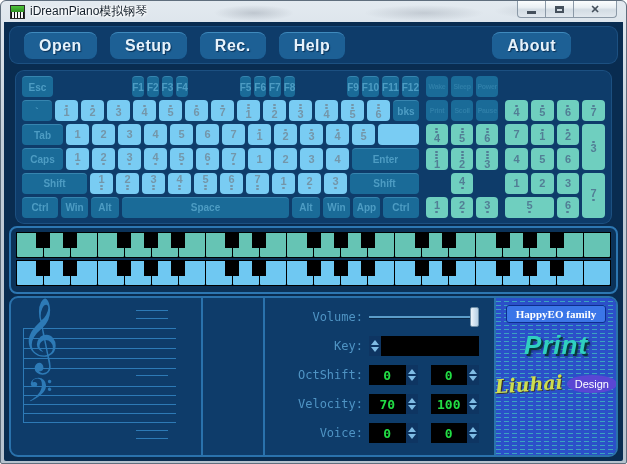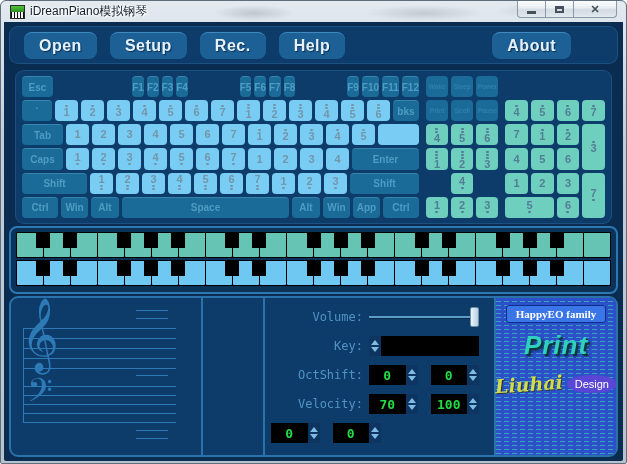--- a/index.html
+++ b/index.html
@@ -836,20 +836,21 @@
               <span class="val">100</span>
               <div class="spin">
                   <i class="u"></i>
                   <i class="dn"></i>
                 </div>
             </div>
           </div>
         </div>
 
         <div class="crow">
+          <span class="clabel">Voice:</span>
           <div class="cfields">
             <div class="field">
               <span class="val">0</span>
               <div class="spin">
                   <i class="u"></i>
                   <i class="dn"></i>
                 </div>
             </div>
             <div class="field">
               <span class="val">0</span>

